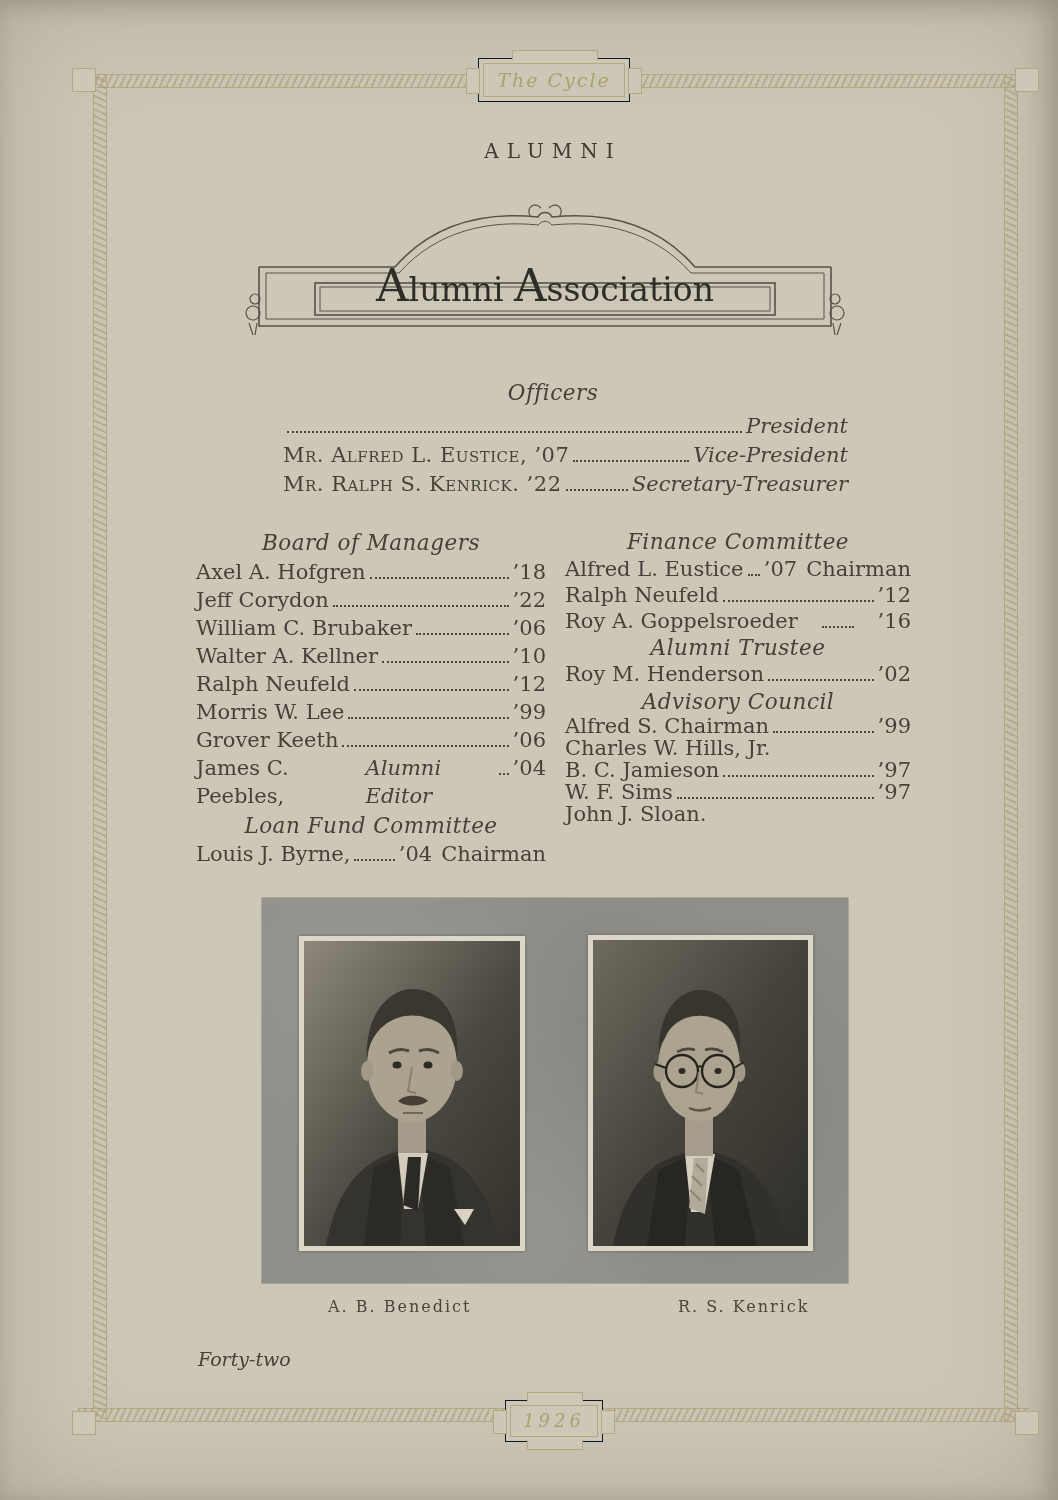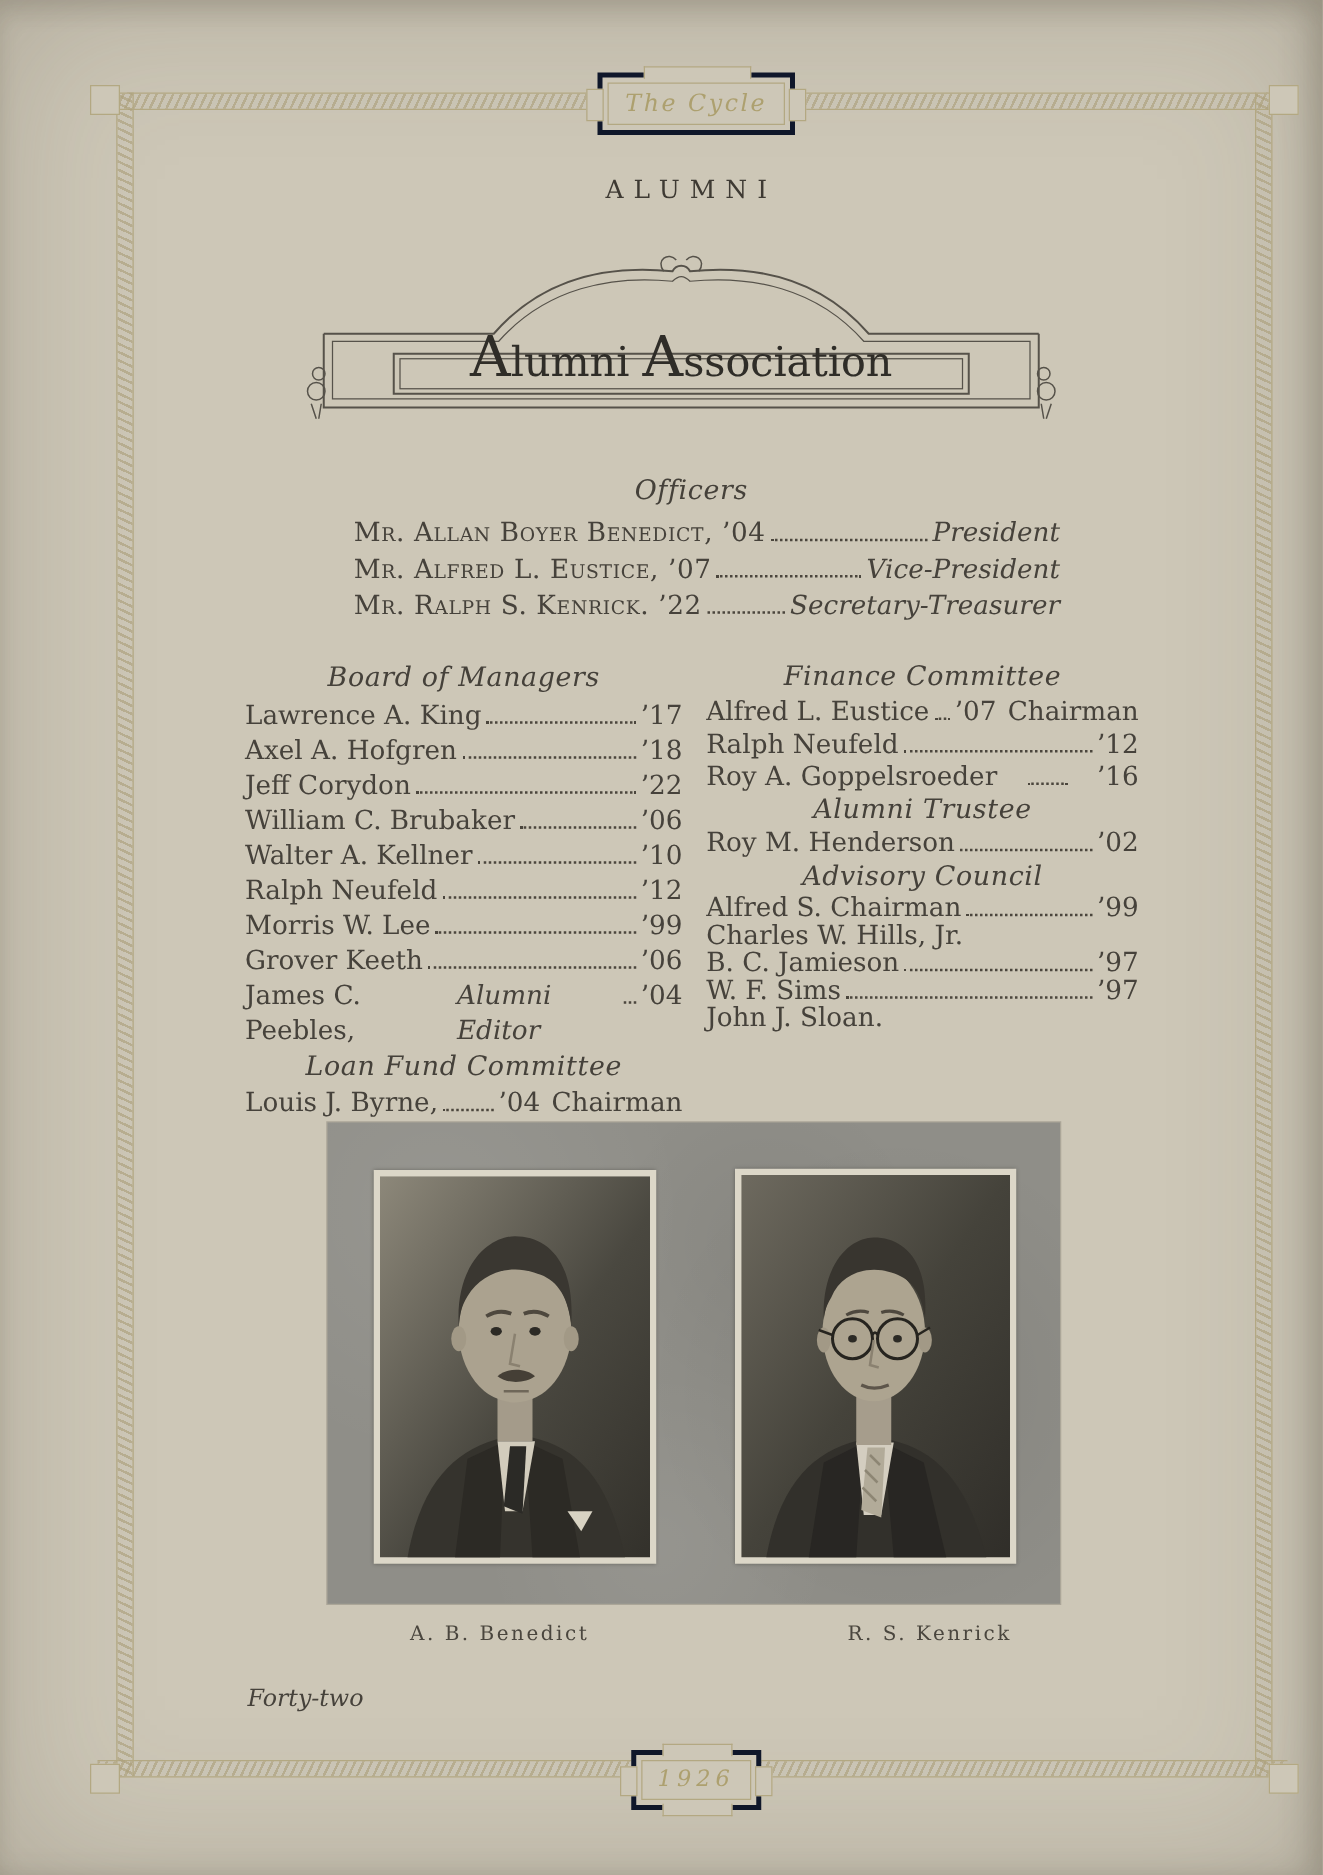--- a/index.html
+++ b/index.html
@@ -7,21 +7,21 @@
         font-family:"DejaVu Serif","Liberation Serif",serif;color:#45413a;
         box-shadow:inset 0 0 120px rgba(90,84,70,.25), inset -14px 0 22px rgba(70,64,52,.18), inset 0 10px 18px rgba(70,64,52,.12);}
   
   .band{position:absolute;border-top:1px solid #b3a882;border-bottom:1px solid #b3a882;
         background:repeating-linear-gradient(115deg,rgba(172,160,124,.65) 0 2px,rgba(205,199,183,0) 2px 6px);}
   .band.h{height:12px;}
   .band.v{width:12px;border:none;border-left:1px solid #b3a882;border-right:1px solid #b3a882;
         background:repeating-linear-gradient(25deg,rgba(172,160,124,.65) 0 2px,rgba(205,199,183,0) 2px 6px);}
   .corner{position:absolute;width:22px;height:22px;border:1px solid #b3a882;background:#cdc7b7;}
   
-  .plate{position:absolute;border:4px solid #0f172a;background:#cdc7b7;text-align:center;color:#ada06f;
+  .plate{position:absolute;border:1px solid #0f172a;background:#cdc7b7;text-align:center;color:#ada06f;
          font-style:italic;}
   .plate::before{content:"";position:absolute;inset:4px;border:1px solid #b3a882;}
   .plate .bump{position:absolute;left:22%;width:56%;height:9px;border:1px solid #b3a882;background:#cdc7b7;}
   .plate .bump.top{top:-9px;border-bottom:none;}
   .plate .bump.bot{bottom:-9px;border-top:none;}
   .plate .wing{position:absolute;top:22%;height:56%;width:12px;border:1px solid #b3a882;background:#cdc7b7;}
   .plate .wing.l{left:-13px;} .plate .wing.r{right:-13px;}
   .plate .txt{position:relative;z-index:2;}
   .sec-label{position:absolute;left:253px;top:139px;width:600px;text-align:center;
              font-size:20px;letter-spacing:8px;color:#3e3a33;}
@@ -92,43 +92,37 @@
       </g>
     </svg>
     <div id="banner-title">
       <span class="cap">A</span><span class="rest">lumni </span><span class="cap">A</span><span class="rest">ssociation</span>
     </div>
   </div>
 
   <div class="col-heading" style="position:absolute;left:253px;top:378px;width:600px;">Officers</div>
   <div style="position:absolute;left:283px;top:412px;width:565px;">
     <div class="row officer-row" style="line-height:29px;">
-      <span class="name">Mr. Allan Boyer Benedict, ’04</span>
       <span class="leader"></span>
       <span class="role">President</span>
     </div>
     <div class="row officer-row" style="line-height:29px;">
       <span class="name">Mr. Alfred L. Eustice, ’07</span>
       <span class="leader"></span>
       <span class="role">Vice-President</span>
     </div>
     <div class="row officer-row" style="line-height:29px;">
       <span class="name">Mr. Ralph S. Kenrick. ’22</span>
       <span class="leader"></span>
       <span class="role">Secretary-Treasurer</span>
     </div>
   </div>
 
   <div style="position:absolute;left:196px;top:528px;width:350px;">
     <div class="col-heading">Board of Managers</div>
-    <div class="row" style="line-height:28px;">
-        <span>Lawrence A. King</span>
-        <span class="leader"></span>
-        <span class="year">’17</span>
-      </div>
     <div class="row" style="line-height:28px;">
         <span>Axel A. Hofgren</span>
         <span class="leader"></span>
         <span class="year">’18</span>
       </div>
     <div class="row" style="line-height:28px;">
         <span>Jeff Corydon</span>
         <span class="leader"></span>
         <span class="year">’22</span>
       </div>

